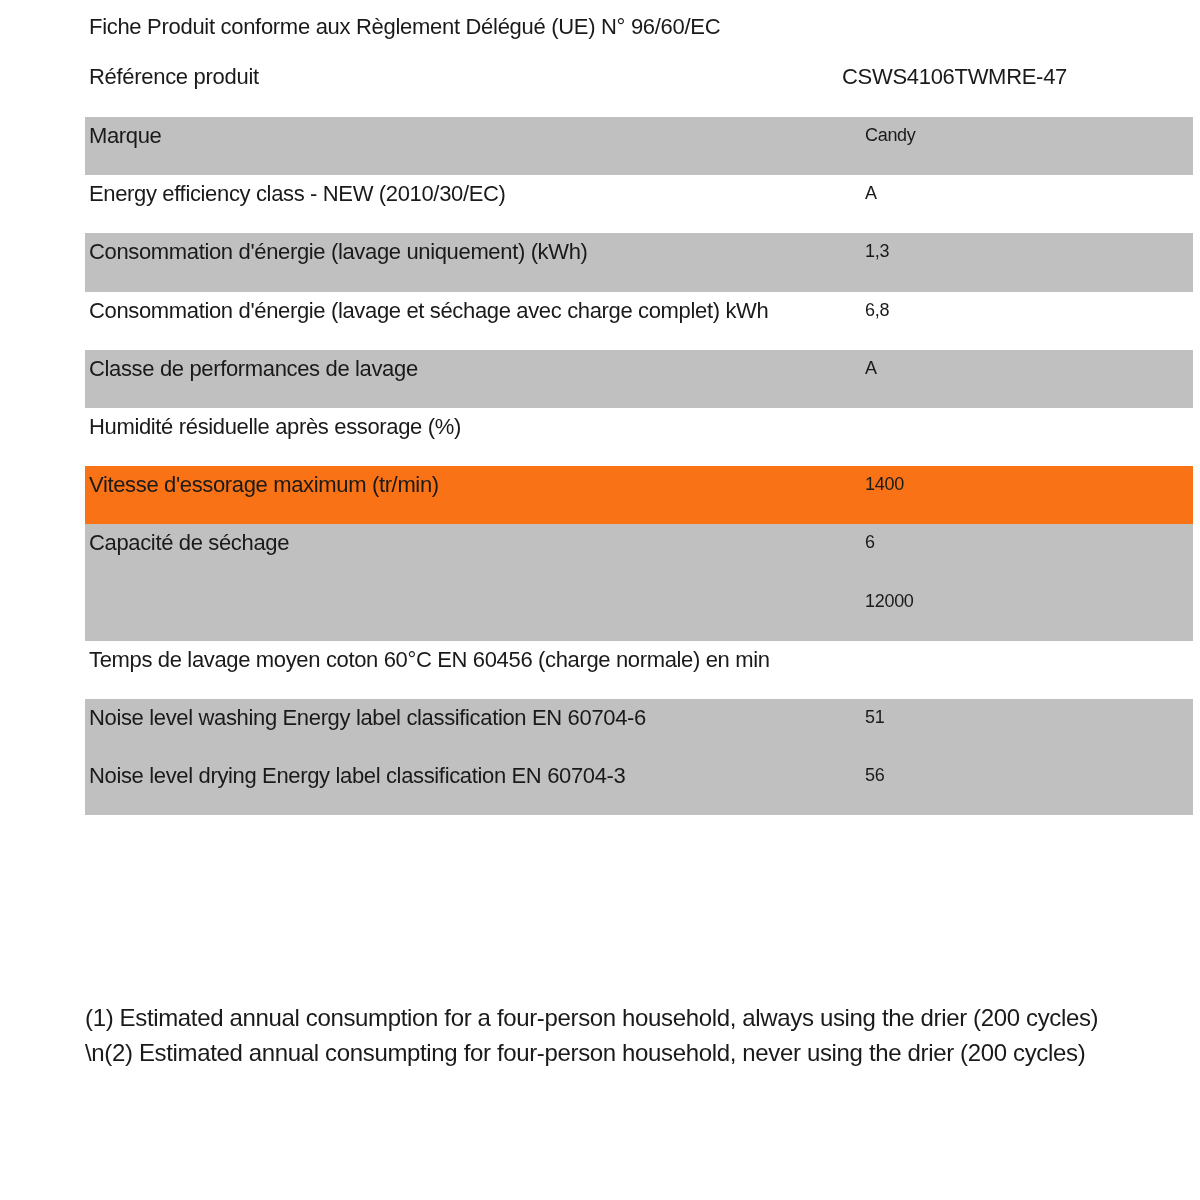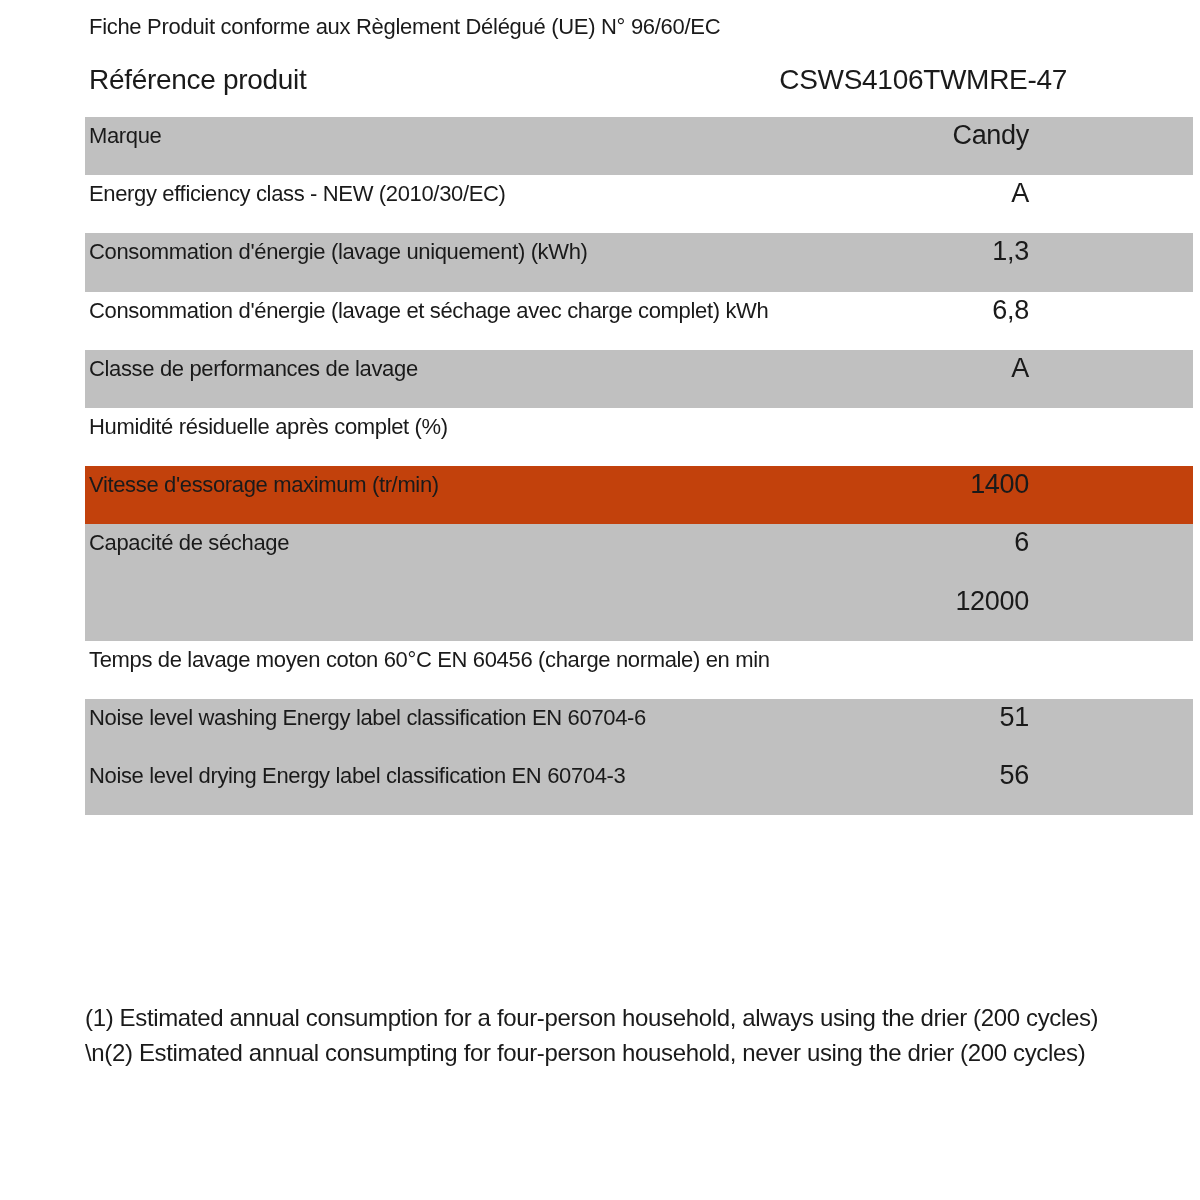--- a/index.html
+++ b/index.html
@@ -29,21 +29,21 @@
       font-size: 22px;
       letter-spacing: -0.3px;
       white-space: nowrap;
     }
     .ref-row {
       position: absolute;
       left: 89px;
       top: 64px;
       width: 1011px;
       height: 30px;
-      font-size: 28px;
+      font-size: 22px;
       letter-spacing: -0.3px;
     }
     .ref-label {
       position: absolute;
       left: 0;
       top: 0;
       white-space: nowrap;
     }
     .ref-value {
       position: absolute;
@@ -72,22 +72,22 @@
       width: 700px;
       font-size: 22px;
       line-height: 23px;
       letter-spacing: -0.35px;
     }
     .cell-value {
       position: absolute;
       left: 780px;
       width: 164px;
       top: 7px;
-      text-align: right;
-      font-size: 27px;
+      text-align: left;
+      font-size: 18px;
       line-height: 23px;
       letter-spacing: -0.3px;
     }
     .footnote {
       position: absolute;
       left: 85px;
       top: 1000px;
       width: 1020px;
       font-size: 24px;
       line-height: 35px;
@@ -120,24 +120,24 @@
     </div>
     <div class="row">
       <div class="cell-label">Consommation d'énergie (lavage et séchage avec charge complet) kWh</div>
       <div class="cell-value">6,8</div>
     </div>
     <div class="row shaded" style="background: rgb(192, 192, 192);">
       <div class="cell-label">Classe de performances de lavage</div>
       <div class="cell-value">A</div>
     </div>
     <div class="row">
-      <div class="cell-label">Humidité résiduelle après complet  (%)</div>
+      <div class="cell-label">Humidité résiduelle après essorage  (%)</div>
       <div class="cell-value"></div>
     </div>
-    <div class="row shaded" style="background: #c2410c;">
+    <div class="row shaded" style="background: #f97316;">
       <div class="cell-label">Vitesse d'essorage maximum (tr/min)</div>
       <div class="cell-value">1400</div>
     </div>
     <div class="row shaded" style="background: rgb(192, 192, 192);">
       <div class="cell-label">Capacité de séchage</div>
       <div class="cell-value">6</div>
     </div>
     <div class="row shaded" style="background: rgb(192, 192, 192);">
       <div class="cell-value">12000</div>
     </div>

